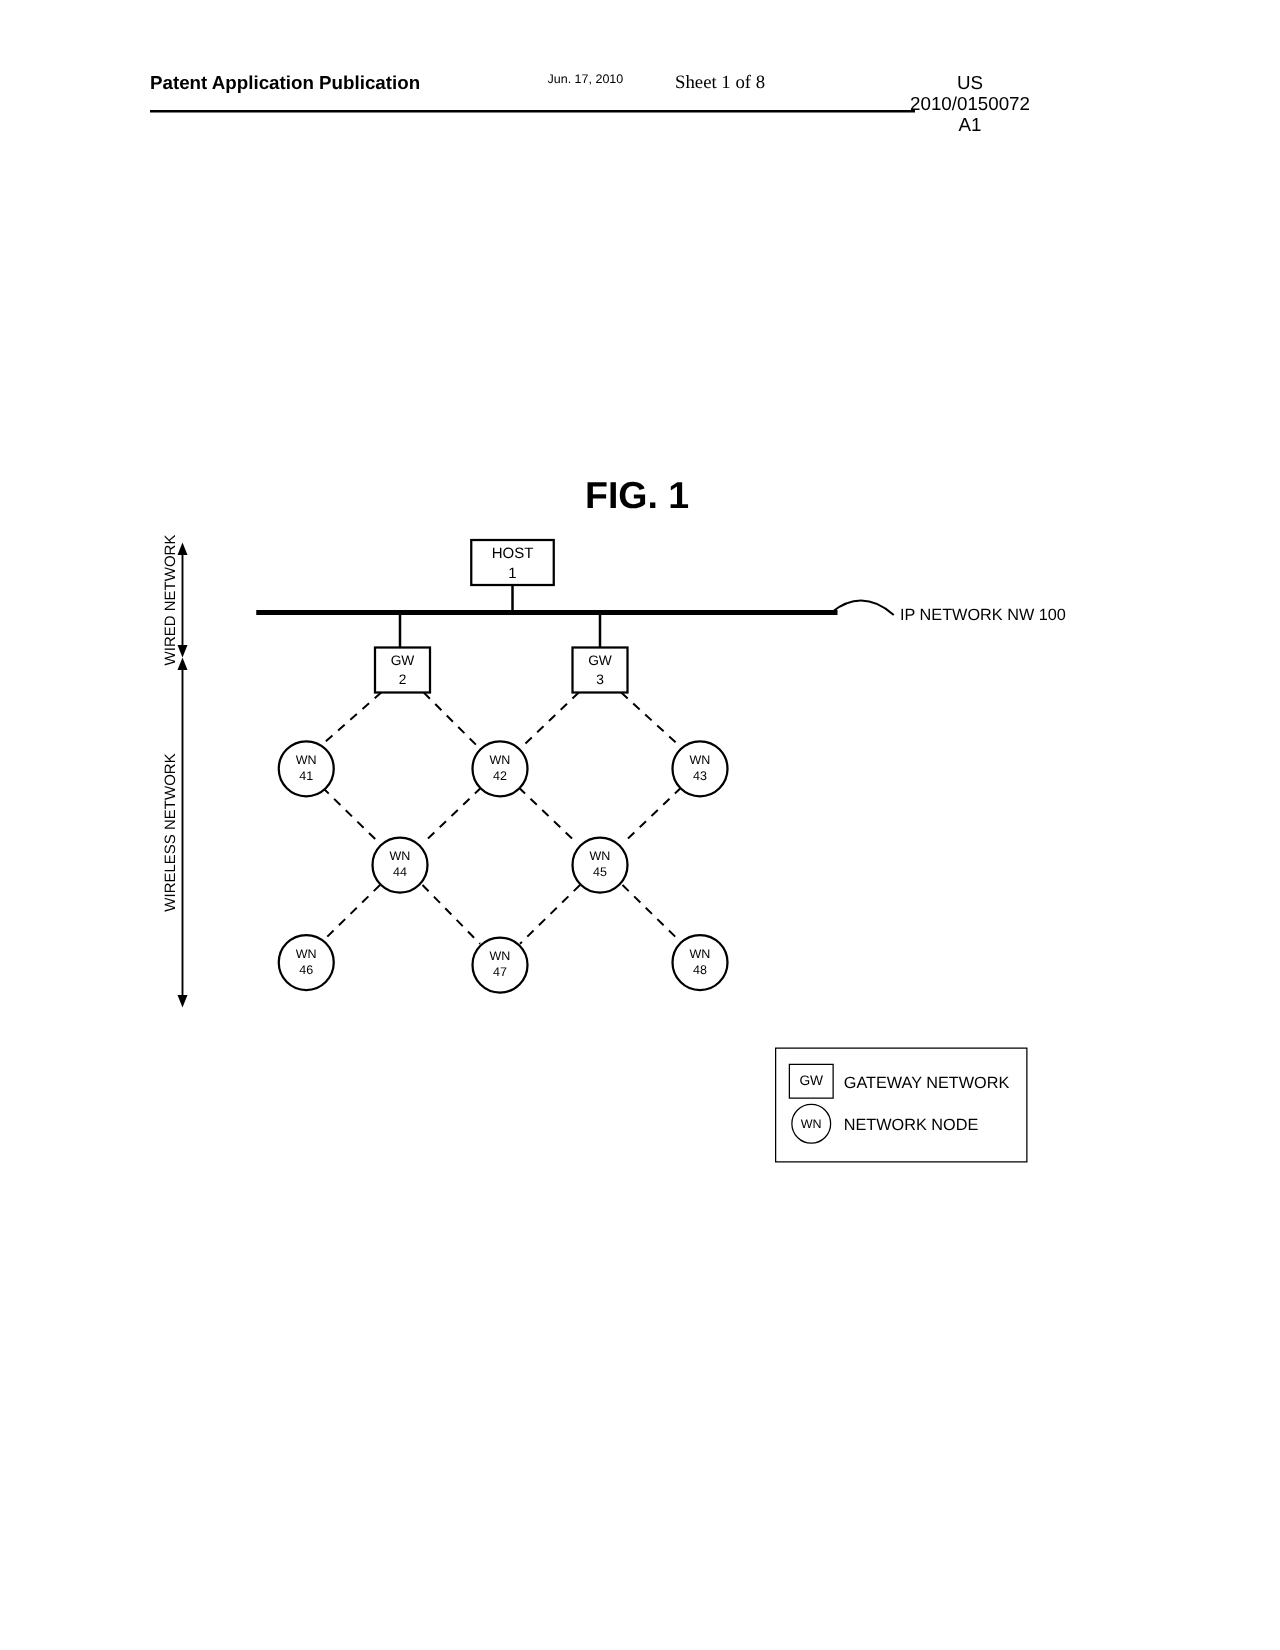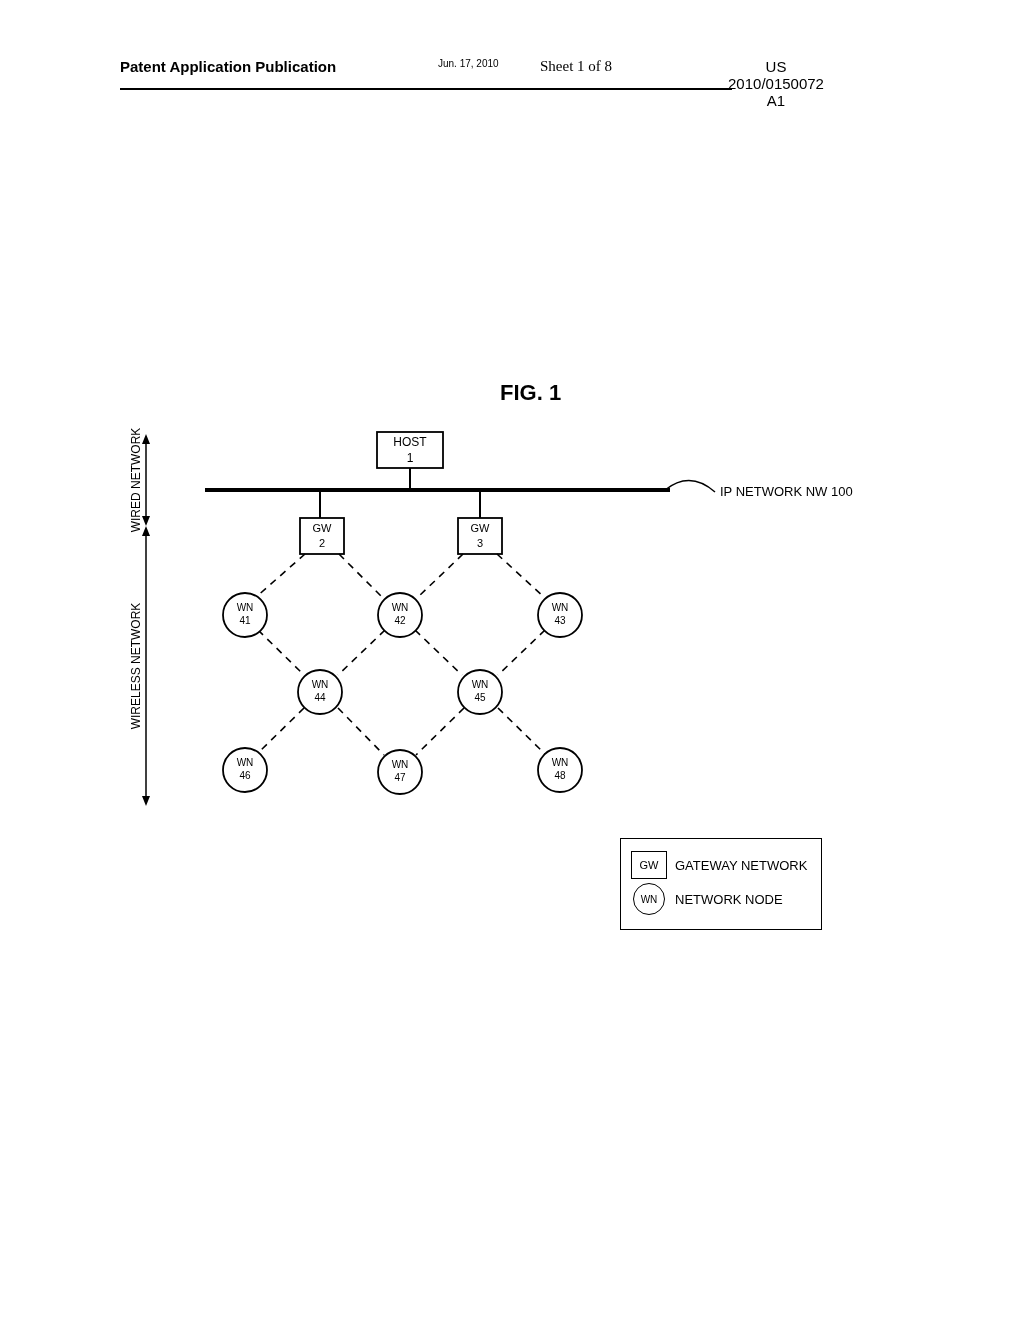--- a/index.html
+++ b/index.html
@@ -25,21 +25,21 @@
   }
   .header-line {
     border-top: 2px solid #000;
     margin: 8px 100px 0 120px;
   }
   .hdr-left  { position: absolute; left: 120px; top: -22px; font-weight: bold; font-size: 15px; }
   .hdr-mid1  { position: absolute; left: 410px; top: -22px; font-size: 10px; margin-left: 28px; }
   .hdr-mid2  { position: absolute; left: 540px; top: -22px; font-size: 15px; font-family: Liberation Serif, serif; }
   .hdr-right { position: absolute; left: 720px; top: -22px; font-weight: normal; font-size: 15px; }
 
-  .fig-title { position: absolute; left: 500px; top: 380px; font-size: 22px; font-weight: bold; }
+  .fig-title { position: absolute; left: 468px; top: 380px; font-size: 30px; font-weight: bold; }
 
   .svg-wrap { position: absolute; left: 100px; top: 420px; }
 
   .legend-box {
     position: absolute;
     left: 620px;
     top: 838px;
     border: 1.5px solid #000;
     padding: 8px 14px 10px 10px;
     font-size: 13px;

